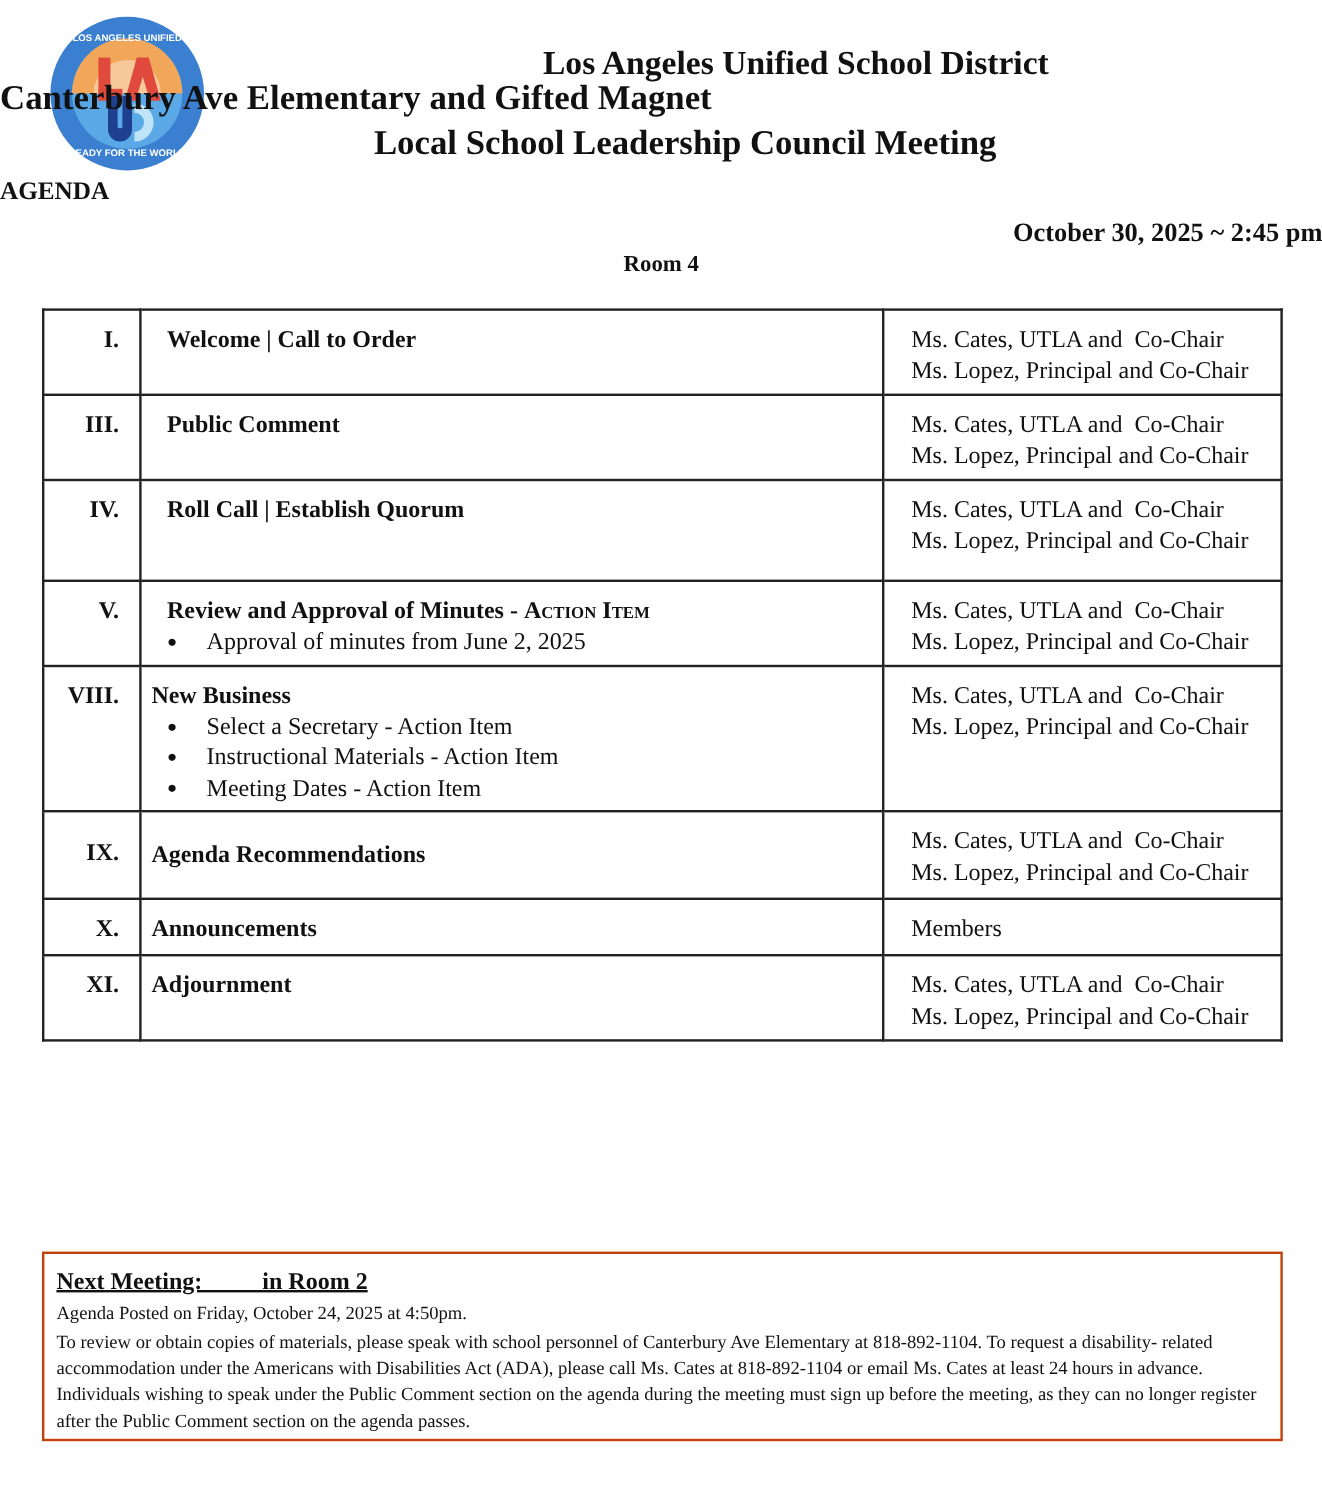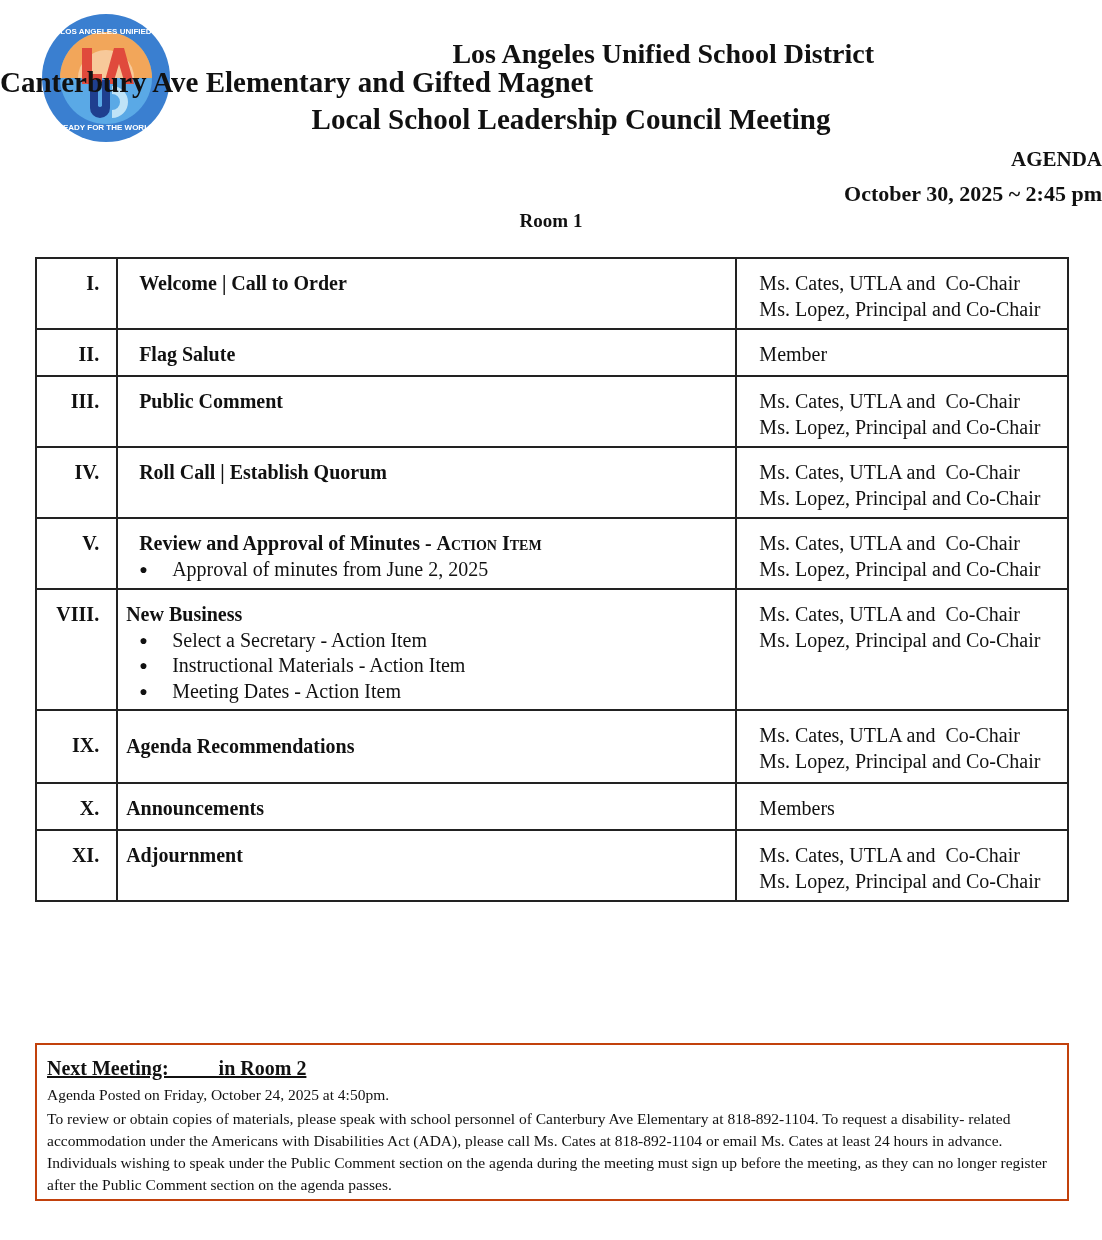--- a/index.html
+++ b/index.html
@@ -1,21 +1,21 @@
 <!DOCTYPE html>
 <html><head>
 <meta charset="utf-8">
 <style>
   html, body { margin: 0; padding: 0; background: #ffffff; }
   body { width: 1102px; height: 1240px; position: relative; font-family: "Liberation Serif", serif; color: #111; overflow: hidden; }
   .logo { position: absolute; left: 40px; top: 12px; width: 132px; height: 132px; }
   .h-district { position: absolute; left: 0; width: 874px; top: 38px; font-size: 28px; font-weight: bold; text-align: right; }
   .h-school { position: absolute; left: 0; width: 1102px; top: 66px; font-size: 29px; font-weight: bold; text-align: left; }
   .h-meeting { position: absolute; left: 20px; width: 1102px; top: 103px; font-size: 29px; font-weight: bold; text-align: center; }
-  .h-agenda { position: absolute; left: 0; width: 1102px; top: 147px; font-size: 21px; font-weight: bold; text-align: right; }
+  .h-agenda { position: absolute; left: 0; width: 1102px; top: 147px; font-size: 21px; font-weight: bold; text-align: left; }
   .h-date { position: absolute; left: 0; width: 1102px; top: 181px; font-size: 22px; font-weight: bold; text-align: right; }
   .h-room { position: absolute; left: 0; width: 1102px; top: 210px; font-size: 19px; font-weight: bold; text-align: center; }
 
   .agenda-table { position: absolute; left: 35px; top: 257px; width: 1034px; border-collapse: collapse; table-layout: fixed; }
   .agenda-table td { border: 2px solid #222; vertical-align: top; padding: 0; font-size: 20px; line-height: 25.5px; }
   .col-num { width: 81px; }
   .col-item { width: 618px; }
   .col-pres { width: 331px; }
   .num { text-align: right; font-weight: bold; padding-right: 17px !important; padding-top: 12px !important; }
   .item { padding-top: 12px !important; }
@@ -49,53 +49,46 @@
   <path d="M72 74 A16 16 0 0 1 72 106 L72 98 A8 8 0 0 0 72 82 Z" fill="#bfe3f7"></path>
   <text x="66" y="22" text-anchor="middle" font-size="8" fill="#fff" font-family="Liberation Sans, sans-serif" font-weight="bold">LOS ANGELES UNIFIED</text>
   <text x="66" y="118" text-anchor="middle" font-size="8" fill="#fff" font-family="Liberation Sans, sans-serif" font-weight="bold">READY FOR THE WORLD</text>
 </svg>
 
 <div class="h-district">Los Angeles Unified School District</div>
 <div class="h-school">Canterbury Ave Elementary and Gifted Magnet</div>
 <div class="h-meeting">Local School Leadership Council Meeting</div>
 <div class="h-agenda">AGENDA</div>
 <div class="h-date">October 30, 2025 ~ 2:45 pm</div>
-<div class="h-room">Room 1</div>
+<div class="h-room">Room 4</div>
 
 <table class="agenda-table">
   <colgroup>
       <col class="col-num">
       <col class="col-item">
       <col class="col-pres">
     </colgroup>
   <tbody>
     <tr style="height:71px">
       <td class="num">I.</td>
       <td class="item ind1"><span class="title">Welcome | Call to Order</span></td>
       <td class="pres">
         <span class="pres-line">Ms. Cates, UTLA and  Co-Chair</span>
         <span class="pres-line">Ms. Lopez, Principal and Co-Chair</span>
       </td>
     </tr>
-    <tr style="height:47px">
-      <td class="num">II.</td>
-      <td class="item ind1"><span class="title">Flag Salute</span></td>
-      <td class="pres">
-        <span class="pres-line">Member</span>
-      </td>
-    </tr>
     <tr style="height:71px">
       <td class="num">III.</td>
       <td class="item ind1"><span class="title">Public Comment</span></td>
       <td class="pres">
         <span class="pres-line">Ms. Cates, UTLA and  Co-Chair</span>
         <span class="pres-line">Ms. Lopez, Principal and Co-Chair</span>
       </td>
     </tr>
-    <tr style="height:71px">
+    <tr style="height:84px">
       <td class="num">IV.</td>
       <td class="item ind1"><span class="title">Roll Call | Establish Quorum</span></td>
       <td class="pres">
         <span class="pres-line">Ms. Cates, UTLA and  Co-Chair</span>
         <span class="pres-line">Ms. Lopez, Principal and Co-Chair</span>
       </td>
     </tr>
     <tr style="height:71px">
       <td class="num">V.</td>
       <td class="item ind1" style="padding-left:21px">

